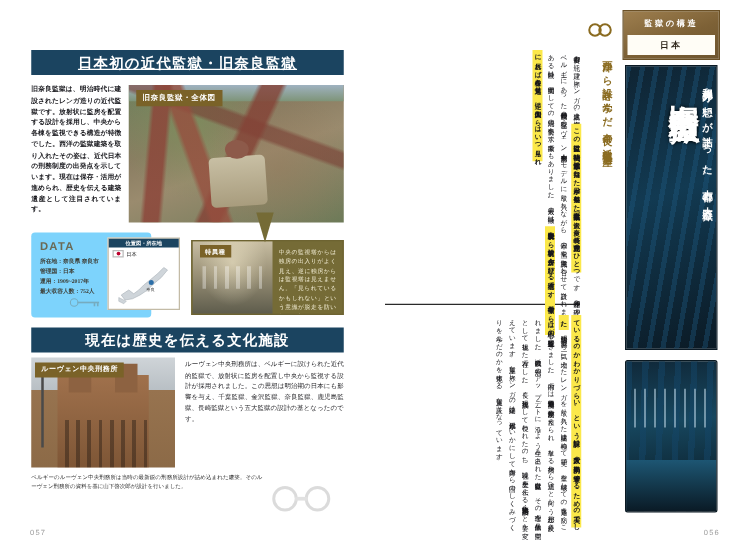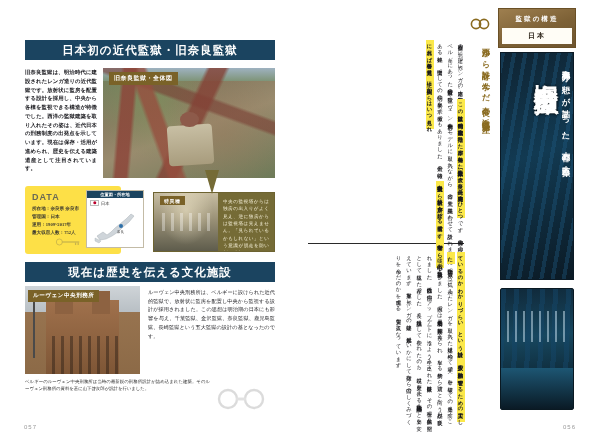--- a/index.html
+++ b/index.html
@@ -27,21 +27,21 @@
 
   .sec-head {
     position: absolute;
     background: #1b4460;
     color: #ffffff;
     text-align: center;
     font-weight: bold;
     letter-spacing: 1px;
     display: flex; align-items: center; justify-content: center;
   }
-  #sec-head-1 { left: 25px; top: 40px; width: 250px; height: 20px; font-size: 11.5px; }
+  #sec-head-1 { left: 25px; top: 40px; width: 250px; height: 20px; font-size: 11.5px; text-decoration: underline; }
   #sec-head-2 { left: 25px; top: 262px; width: 250px; height: 20px; font-size: 11.5px; }
 
   .lead-col {
     position: absolute;
     left: 25px; top: 68px; width: 72px;
     font-size: 5.4px; line-height: 1.62;
     font-weight: bold;
     color: #17171c;
     text-align: justify;
   }
@@ -124,21 +124,21 @@
     width: 0; height: 0;
     border-left: 7px solid transparent;
     border-right: 7px solid transparent;
     border-top: 24px solid #756b36;
     z-index: 3;
   }
 
   .data-box {
     position: absolute; left: 25px; top: 186px;
     width: 96px; height: 68px;
-    background: #fde047;
+    background: #7dd3fc;
     border-radius: 3px;
     padding: 6px 7px;
   }
   .data-box h4 {
     font-family: "Liberation Sans", sans-serif;
     font-size: 9px; color: #6a6a55; letter-spacing: 1px; font-weight: bold;
     margin-bottom: 3px;
   }
   .data-box ul { list-style: none; }
   .data-box li { font-size: 4.6px; line-height: 1.75; color: #3c3a30; font-weight: bold; }

